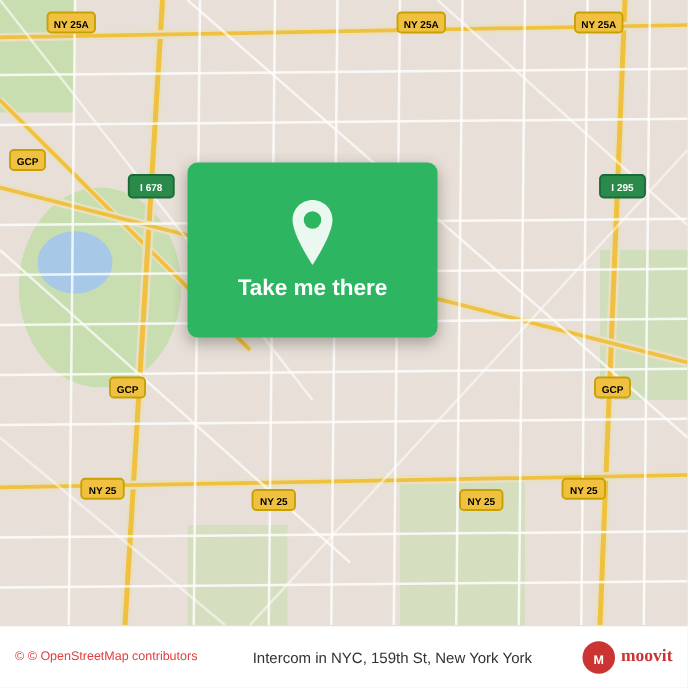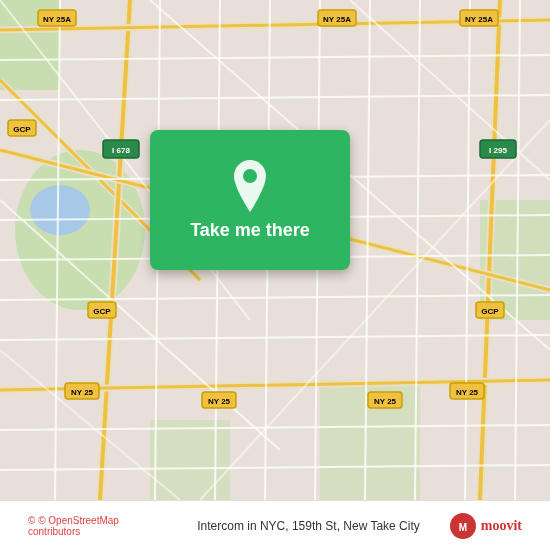--- a/index.html
+++ b/index.html
@@ -52,21 +52,21 @@
       text-align: center;
     }
 
     
     #bottom-bar {
       width: 550px;
       height: 50px;
       background: #ffffff;
       display: flex;
       align-items: center;
-      padding: 0 28px;
+      padding: 0 12px;
       border-top: 1px solid #e0e0e0;
       position: relative;
     }
 
     .osm-credit {
       font-size: 10px;
       color: #888;
       flex: 1;
     }
 
@@ -214,21 +214,21 @@
     </svg>
     <span class="cta-label">Take me there</span>
   </div>
 </div>
 
 <div id="bottom-bar">
   <div class="osm-credit">
     <span>©</span>
     <span>© OpenStreetMap contributors</span>
   </div>
-  <div class="location-text">Intercom in NYC, 159th St, New Take City</div>
+  <div class="location-text">Intercom in NYC, 159th St, New York York</div>
   <div class="moovit-logo">
     <svg class="moovit-icon" viewBox="0 0 28 28" xmlns="http://www.w3.org/2000/svg">
       <circle cx="14" cy="14" r="13" fill="#cc3333"></circle>
       <text x="14" y="19" font-size="10" font-weight="bold" fill="white" text-anchor="middle">M</text>
     </svg>
     <span class="moovit-text">moovit</span>
   </div>
 </div>
 
 </body></html>

